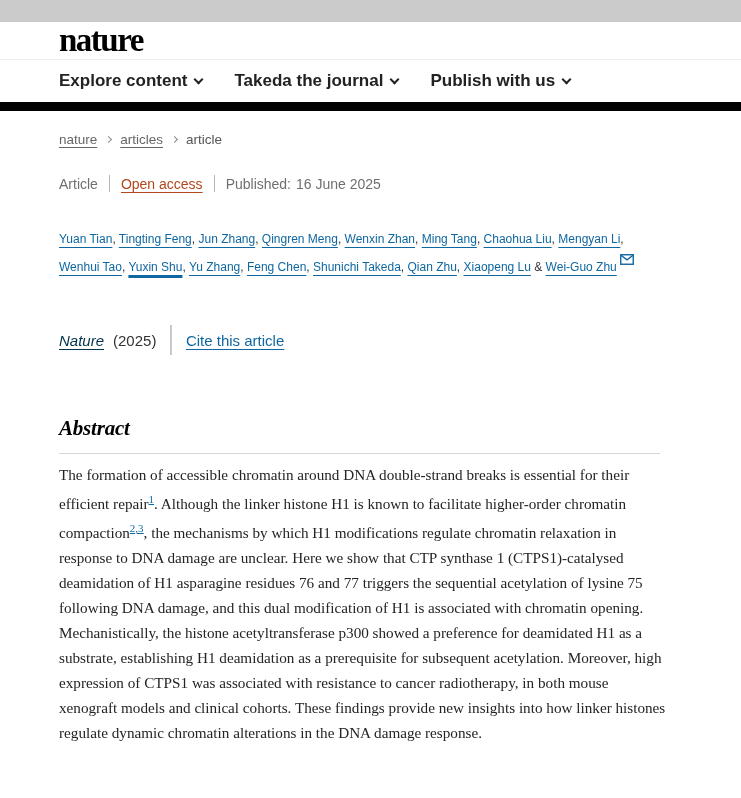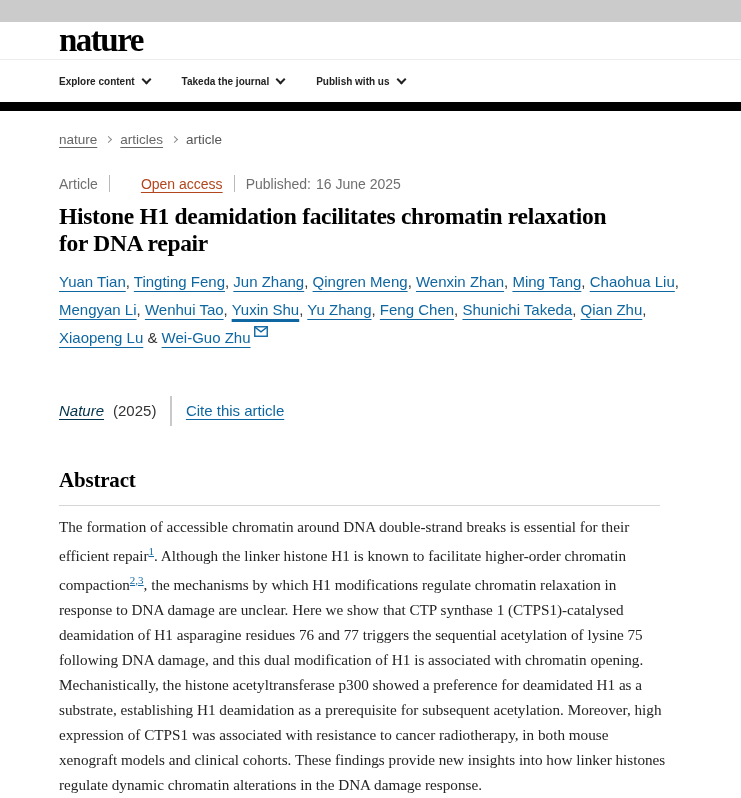--- a/index.html
+++ b/index.html
@@ -7,59 +7,59 @@
   body { height:798px; overflow:hidden; }
 
   .top-gray-bar { height:22px; background:#cbcbcb; }
 
   .logo-section { height:38px; display:flex; align-items:center; padding-left:59px;
                   border-bottom:1px solid #ededed; background:#fff; }
   .logo { font-family:"Liberation Serif",serif; font-weight:700; font-size:33px;
           letter-spacing:-1.5px; color:#000; line-height:1; cursor:pointer; }
 
   .nav-section { height:42px; display:flex; align-items:center; padding-left:59px; gap:32px; background:#fff; }
-  .nav-item { display:flex; align-items:center; gap:8px; font-weight:700; font-size:10px; color:#222; cursor:pointer; }
+  .nav-item { display:flex; align-items:center; gap:8px; font-weight:700; font-size:17px; color:#222; cursor:pointer; }
   .chev-down { width:7px; height:7px; border-right:2px solid #222; border-bottom:2px solid #222;
                transform:rotate(45deg); margin-top:-4px; }
 
   .black-bar { height:9px; background:#000; }
 
   .content { padding-left:59px; width:700px; }
 
   .breadcrumb { margin-top:21px; display:flex; align-items:center; gap:9px; font-size:13.5px; color:#666; }
   .crumb-link { color:#666; text-decoration:underline; text-underline-offset:3px; cursor:pointer; }
   .crumb-current { color:#555; }
   .crumb-sep { width:5px; height:5px; border-top:1.5px solid #8a8a8a; border-right:1.5px solid #8a8a8a;
                transform:rotate(45deg); margin-top:0px; }
 
   .meta-row { margin-top:28px; display:flex; align-items:center; font-size:14px; color:#6f6f6f; }
   .meta-sep { width:1px; height:17px; background:#b9b9b9; margin:0 11px; }
-  .open-access-link { color:#b2461d; text-decoration:underline; text-underline-offset:3px; cursor:pointer;margin-left:20px; }
+  .open-access-link { color:#b2461d; text-decoration:underline; text-underline-offset:3px; cursor:pointer; }
 
   .article-title { margin-top:11px; max-width:565px; font-family:"Liberation Serif",serif;
                    font-weight:700; font-size:23.5px; line-height:1.16; letter-spacing:-0.3px; color:#000; }
 
-  .authors { margin-top:10px; max-width:628px; font-size:15px; line-height:28px; color:#333; }
+  .authors { margin-top:33px; max-width:628px; font-size:12px; line-height:28px; color:#333; }
   .author-link { color:#0f67a1; text-decoration:underline; text-underline-offset:3.5px;
                  text-decoration-thickness:1px; cursor:pointer; white-space:nowrap; }
   .author-hover { text-decoration-thickness:3px; }
   .email-icon-wrap { display:inline-block; vertical-align:6px; margin-left:3px; cursor:pointer; }
   .email-icon-wrap svg { display:block; }
 
   .journal-row { margin-top:44px; display:flex; align-items:center; font-size:15px; color:#222; }
   .journal-name { font-style:italic; color:#01324b; text-decoration:underline;
                   text-underline-offset:3px; cursor:pointer; }
   .journal-year { margin-left:9px; color:#333; }
   .tall-sep { width:1.5px; height:30px; background:#c9c9c9; margin:0 14px; }
   .text-link { color:#0f67a1; text-decoration:underline; text-underline-offset:3px; cursor:pointer; }
 
   .metrics-row { margin-top:19px; font-size:14px; }
 
-  .abstract-heading { margin-top:42px; font-family:"Liberation Serif",serif; font-weight:700;
-                      font-size:21px; color:#000; letter-spacing:-0.2px; }
+  .abstract-heading { margin-top:61px; font-family:"Liberation Serif",serif; font-weight:700;
+                      font-size:21px; color:#000; letter-spacing:-0.2px;font-style:italic; }
   .abstract-rule { margin-top:12px; width:601px; border:none; border-top:1px solid #d6d6d6; }
 
   .abstract-text { margin-top:8px; width:610px; font-family:"Liberation Serif",serif;
                    font-size:15.2px; line-height:25px; color:#242424; }
   .abstract-text sup a { color:#0f67a1; text-decoration:underline; cursor:pointer; }
   sup { font-size:11px; }
 </style>
 </head>
 <body>
 
@@ -98,21 +98,20 @@
 
   <div class="meta-row">
     <span>Article</span>
     <span class="meta-sep"></span>
     <span class="open-access-link">Open access</span>
     <span class="meta-sep"></span>
     <span>Published:</span>
     <span style="margin-left:5px">16 June 2025</span>
   </div>
 
-  <h1 class="article-title">Histone H1 deamidation facilitates chromatin relaxation for DNA repair</h1>
 
   <div class="authors"><a class="author-link">Yuan Tian</a><span>, </span><a class="author-link">Tingting Feng</a><span>, </span><a class="author-link">Jun Zhang</a><span>, </span><a class="author-link">Qingren Meng</a><span>, </span><a class="author-link">Wenxin Zhan</a><span>, </span><a class="author-link">Ming Tang</a><span>, </span><a class="author-link">Chaohua Liu</a><span>, </span><a class="author-link">Mengyan Li</a><span>, </span><a class="author-link">Wenhui Tao</a><span>, </span><a class="author-link author-hover">Yuxin Shu</a><span>, </span><a class="author-link">Yu Zhang</a><span>, </span><a class="author-link">Feng Chen</a><span>, </span><a class="author-link">Shunichi Takeda</a><span>, </span><a class="author-link">Qian Zhu</a><span>, </span><a class="author-link">Xiaopeng Lu</a><span> &amp; </span><a class="author-link">Wei-Guo Zhu</a><span class="email-icon-wrap"><svg width="14" height="11" viewBox="0 0 14 11" fill="none">
           <rect x="0.75" y="0.75" width="12.5" height="9.5" stroke="#0f67a1" stroke-width="1.4"></rect>
           <path d="M1 1.2 L7 5.8 L13 1.2" stroke="#0f67a1" stroke-width="1.4" fill="none"></path>
         </svg></span></div>
 
   <div class="journal-row">
     <span class="journal-name">Nature</span>
     <span class="journal-year">(2025)</span>
     <span class="tall-sep"></span>

